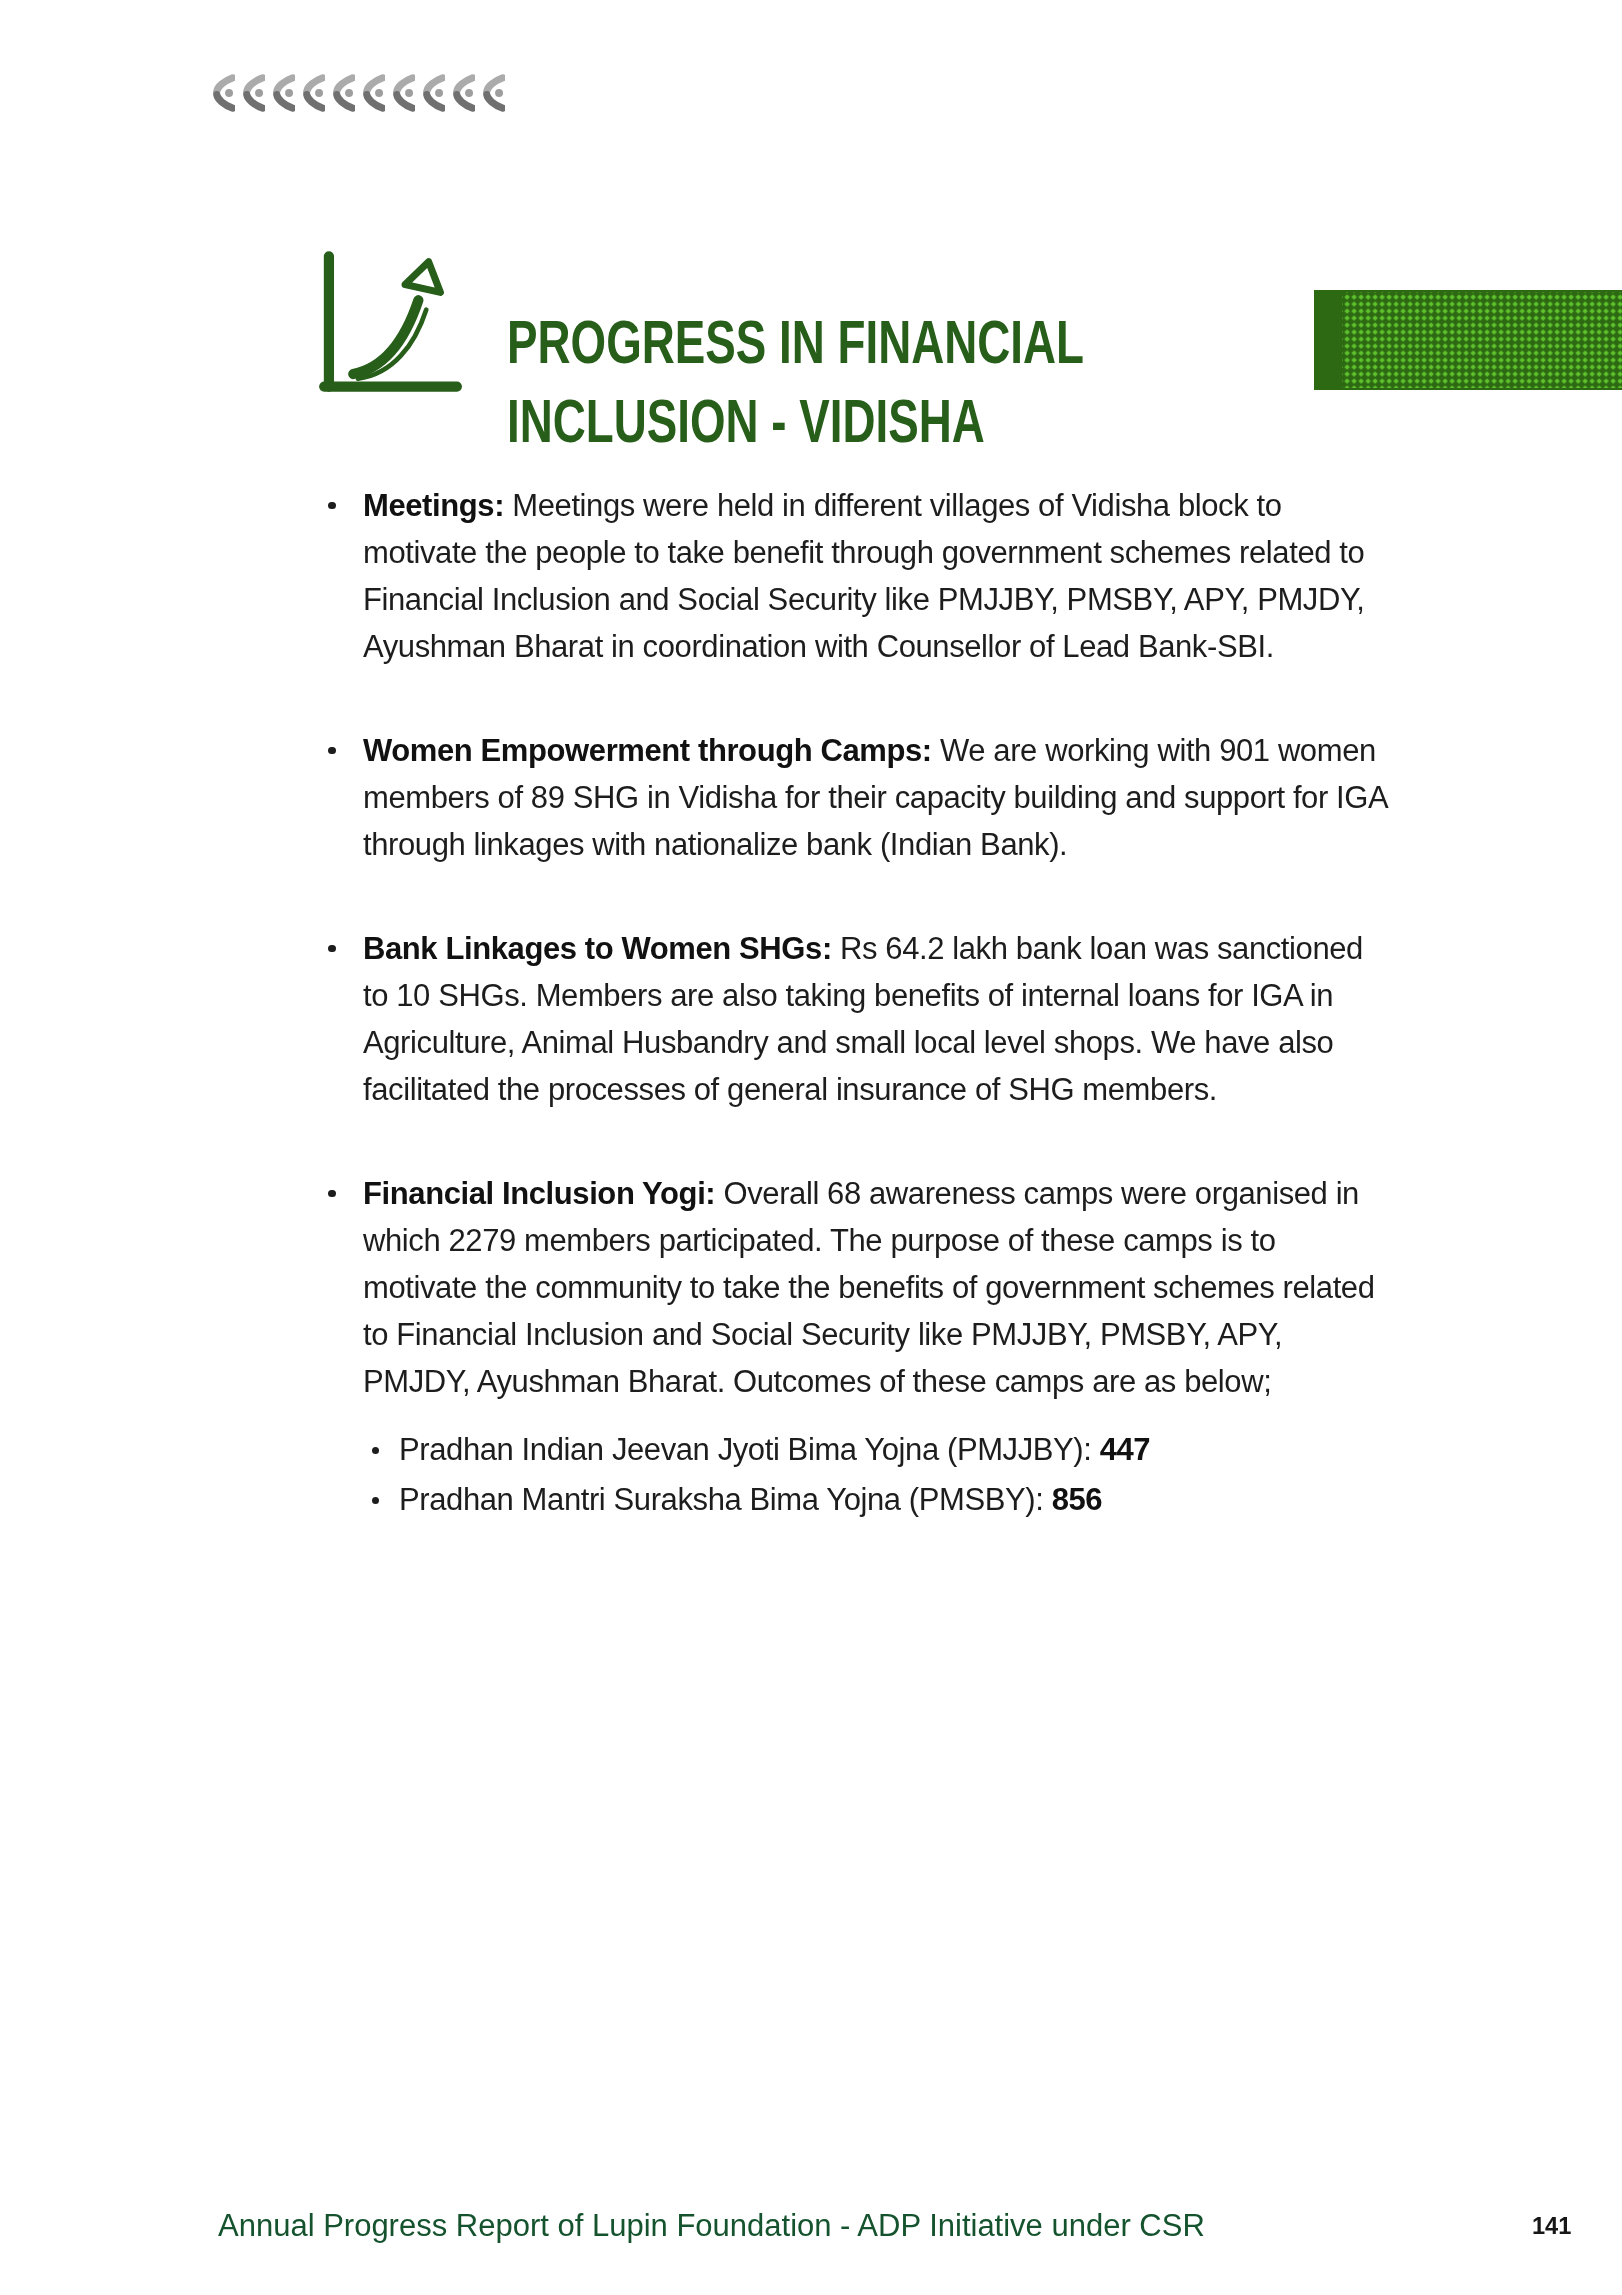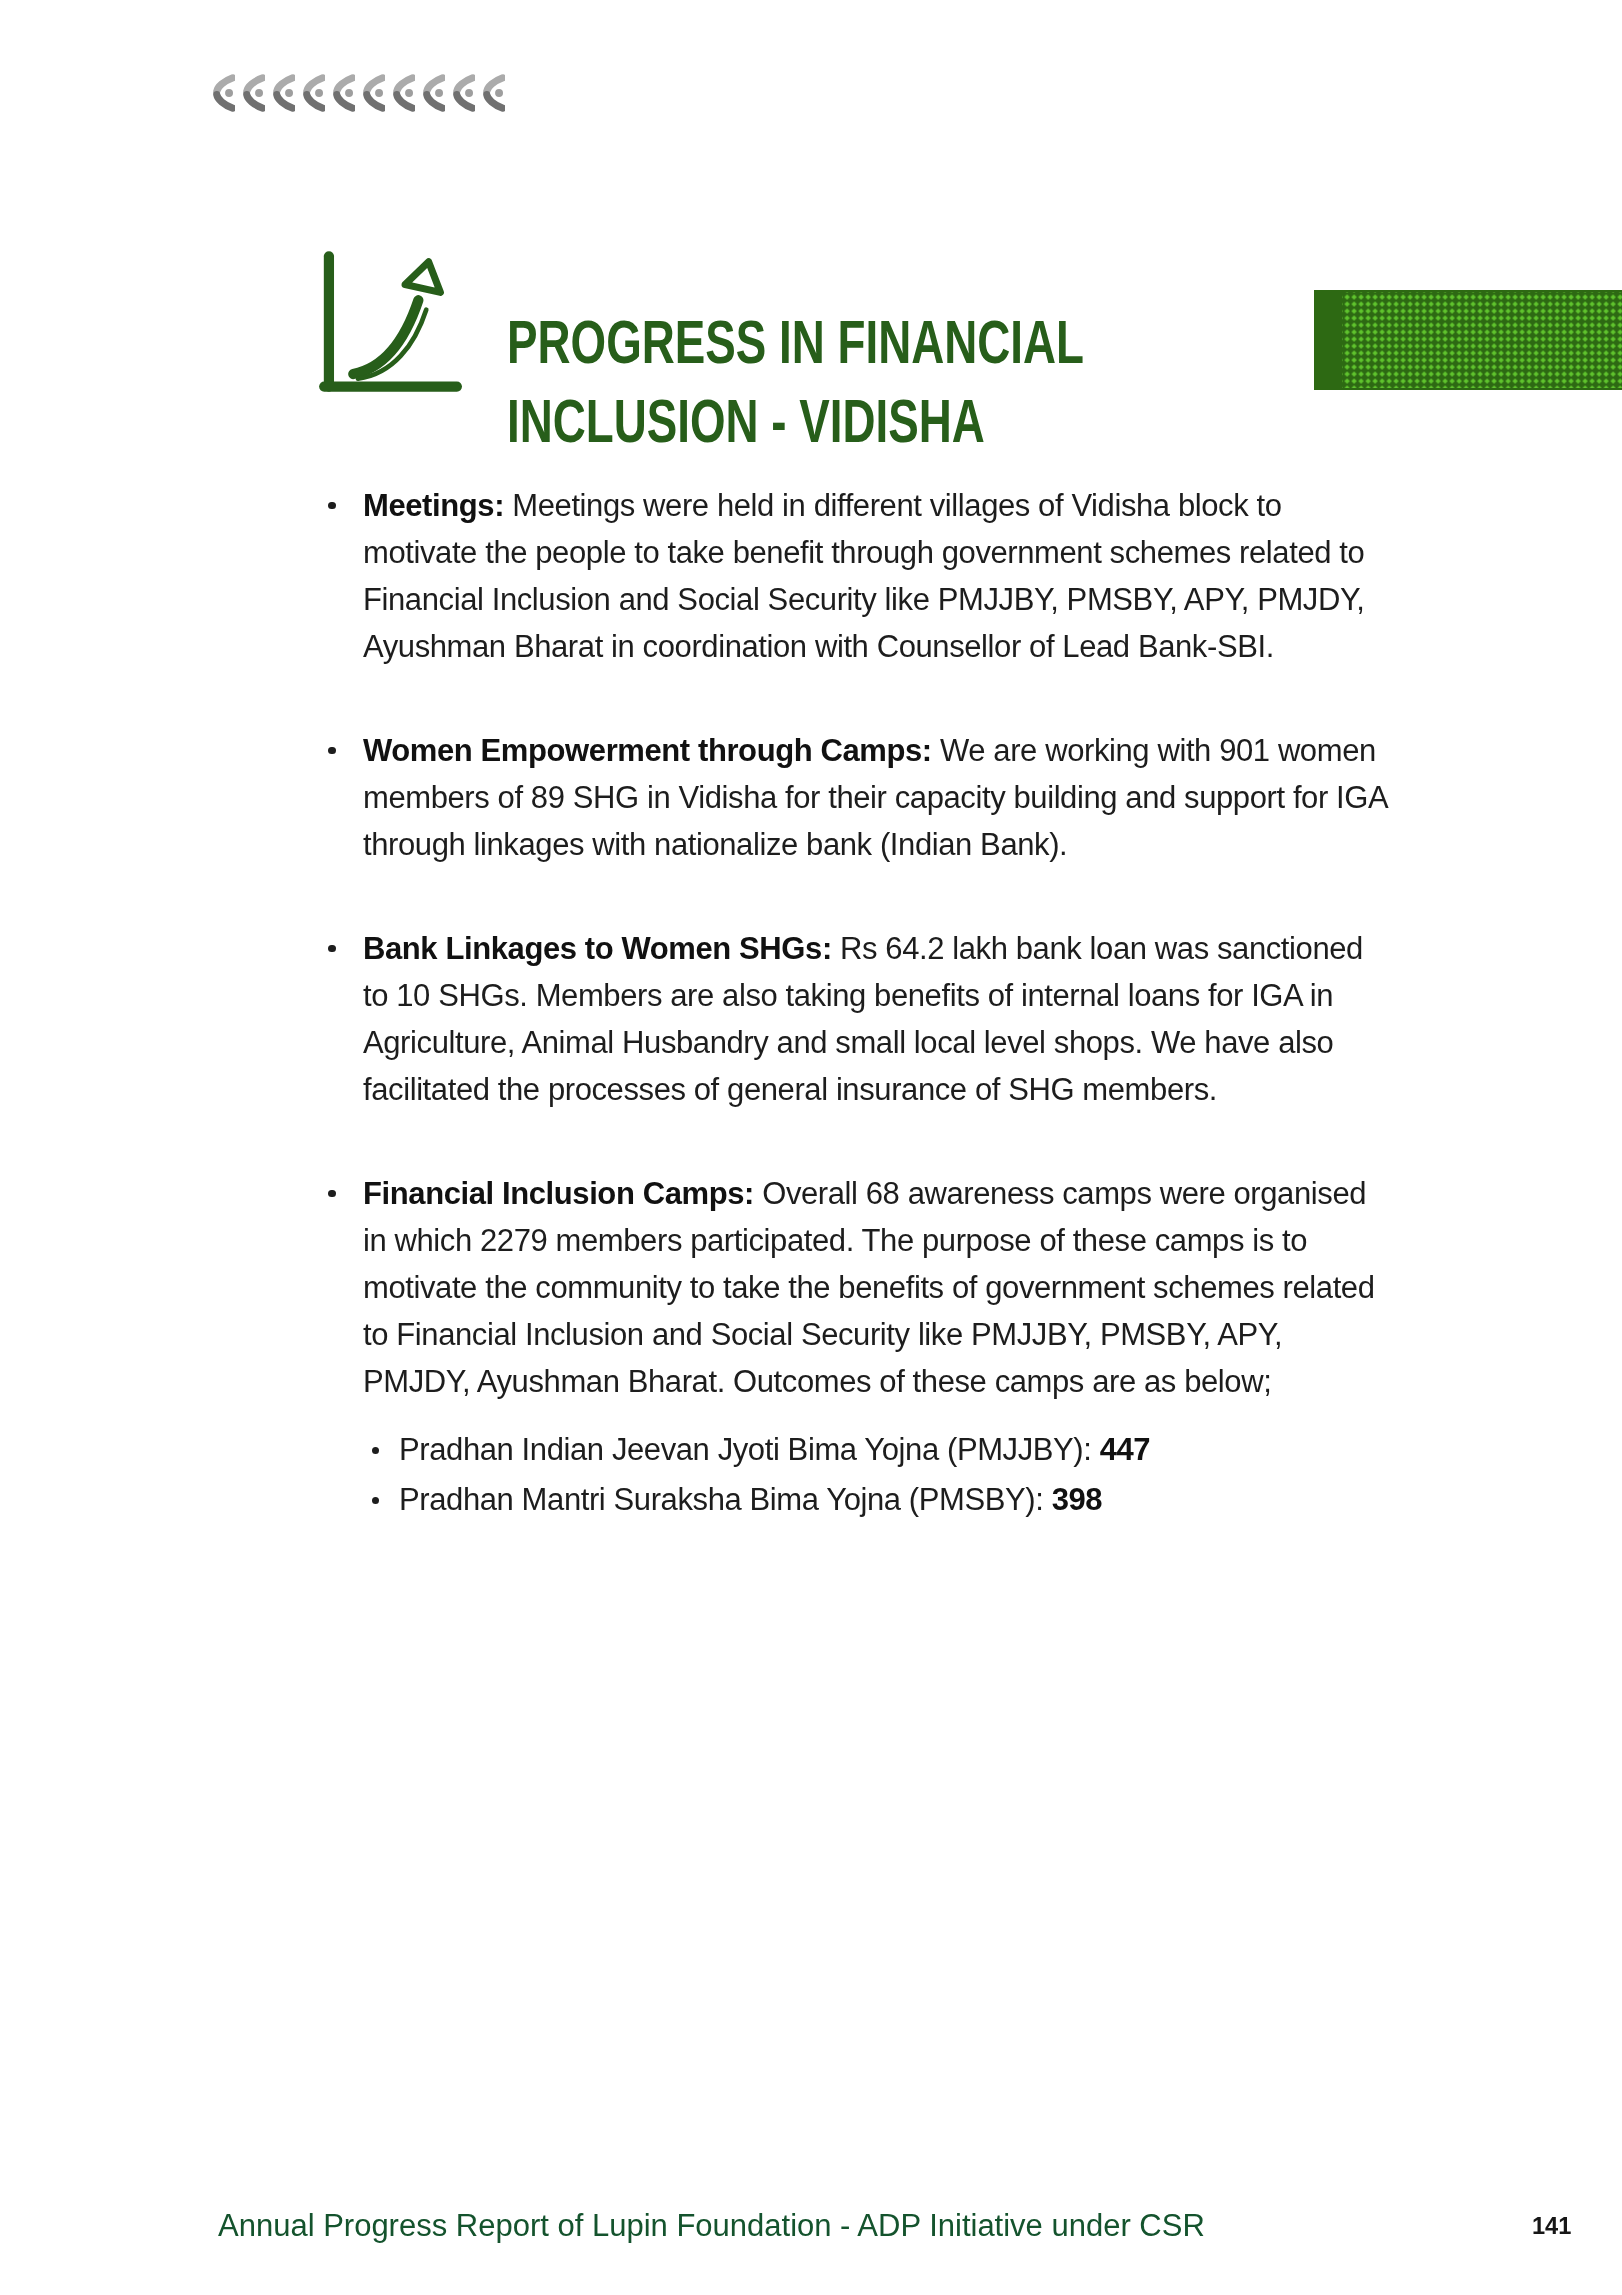--- a/index.html
+++ b/index.html
@@ -224,30 +224,30 @@
       </li>
       <li>
         <b class="lead">Women Empowerment through Camps:</b>
         <span>We are working with 901 women members of 89 SHG in Vidisha for their capacity building and support for IGA through linkages with nationalize bank (Indian Bank).</span>
       </li>
       <li>
         <b class="lead">Bank Linkages to Women SHGs:</b>
         <span>Rs 64.2 lakh bank loan was sanctioned to 10 SHGs. Members are also taking benefits of internal loans for IGA in Agriculture, Animal Husbandry and small local level shops. We have also facilitated the processes of general insurance of SHG members.</span>
       </li>
       <li>
-        <b class="lead">Financial Inclusion Camps:</b>
+        <b class="lead">Financial Inclusion Yogi:</b>
         <span>Overall 68 awareness camps were organised in which 2279 members participated. The purpose of these camps is to motivate the community to take the benefits of government schemes related to Financial Inclusion and Social Security like PMJJBY, PMSBY, APY, PMJDY, Ayushman Bharat. Outcomes of these camps are as below;</span>
         <ul class="outcomes">
           <li>
             <span>Pradhan Indian Jeevan Jyoti Bima Yojna (PMJJBY):</span>
             <b class="outcome-value">447</b>
           </li>
           <li>
             <span>Pradhan Mantri Suraksha Bima Yojna (PMSBY):</span>
-            <b class="outcome-value">398</b>
+            <b class="outcome-value">856</b>
           </li>
         </ul>
       </li>
     </ul>
   </div>
 
   <span class="footer-text">Annual Progress Report of Lupin Foundation - ADP Initiative under CSR</span>
   <span class="page-number">141</span>
 
 </div>

